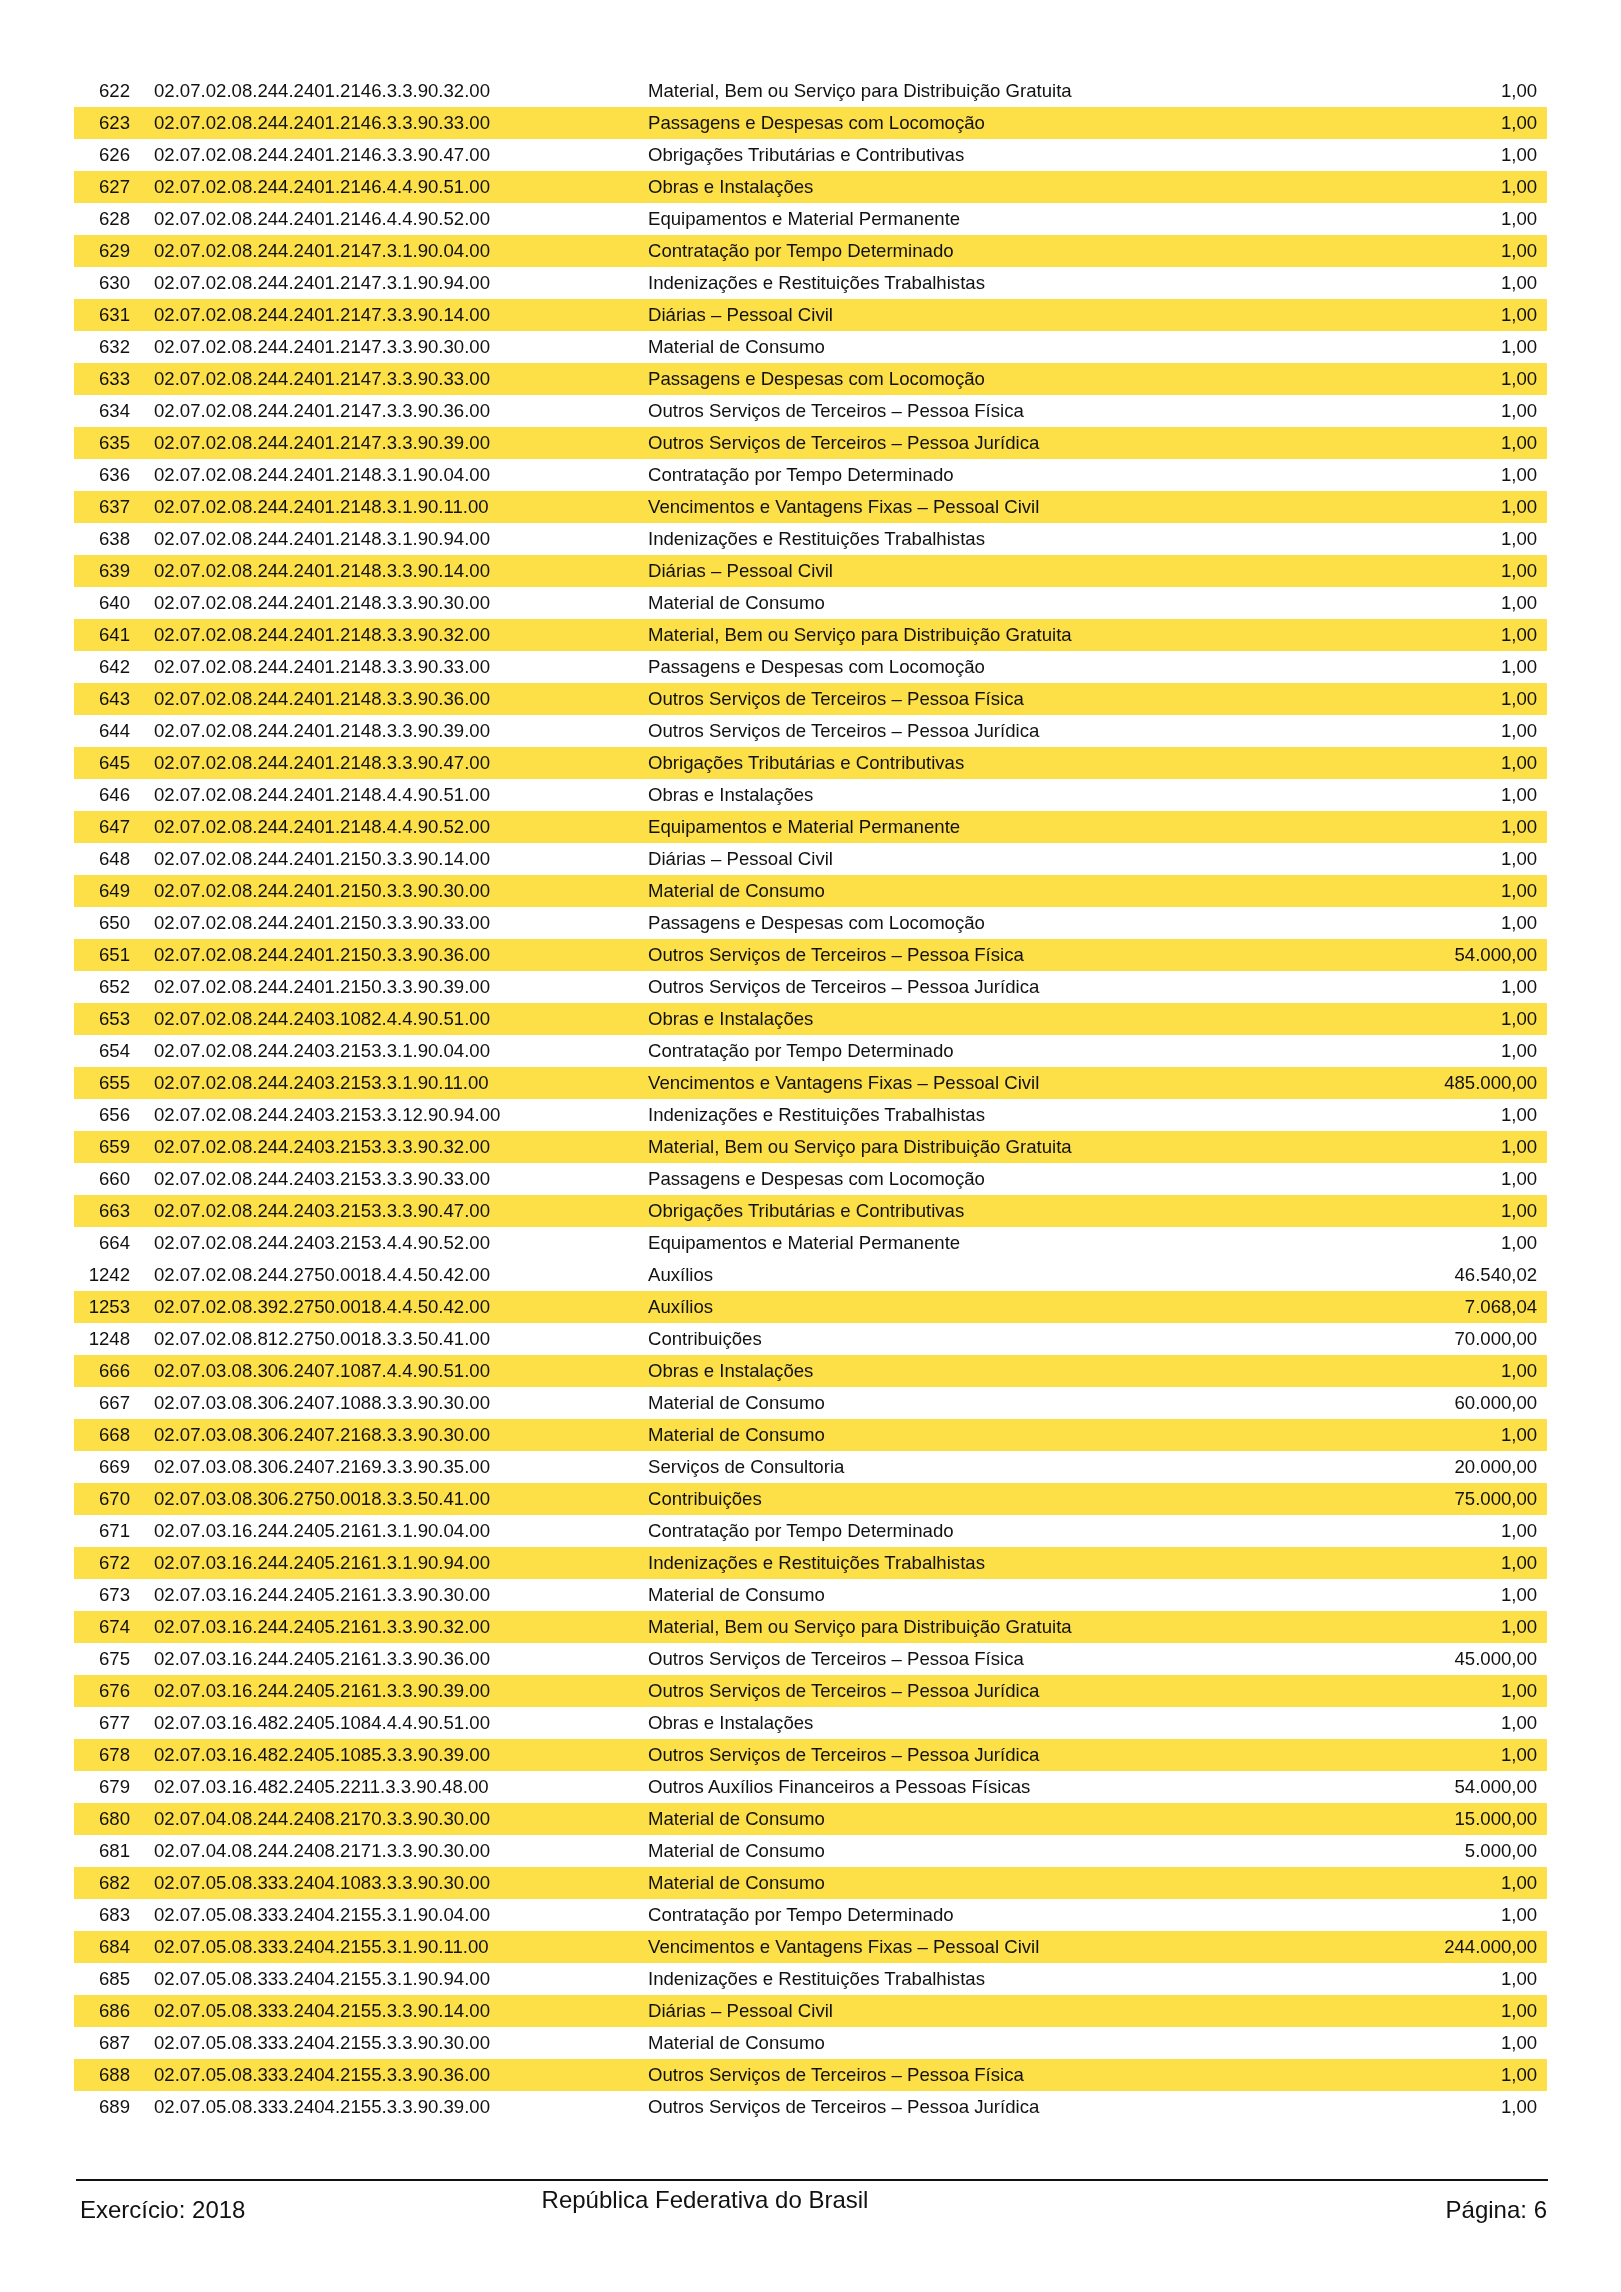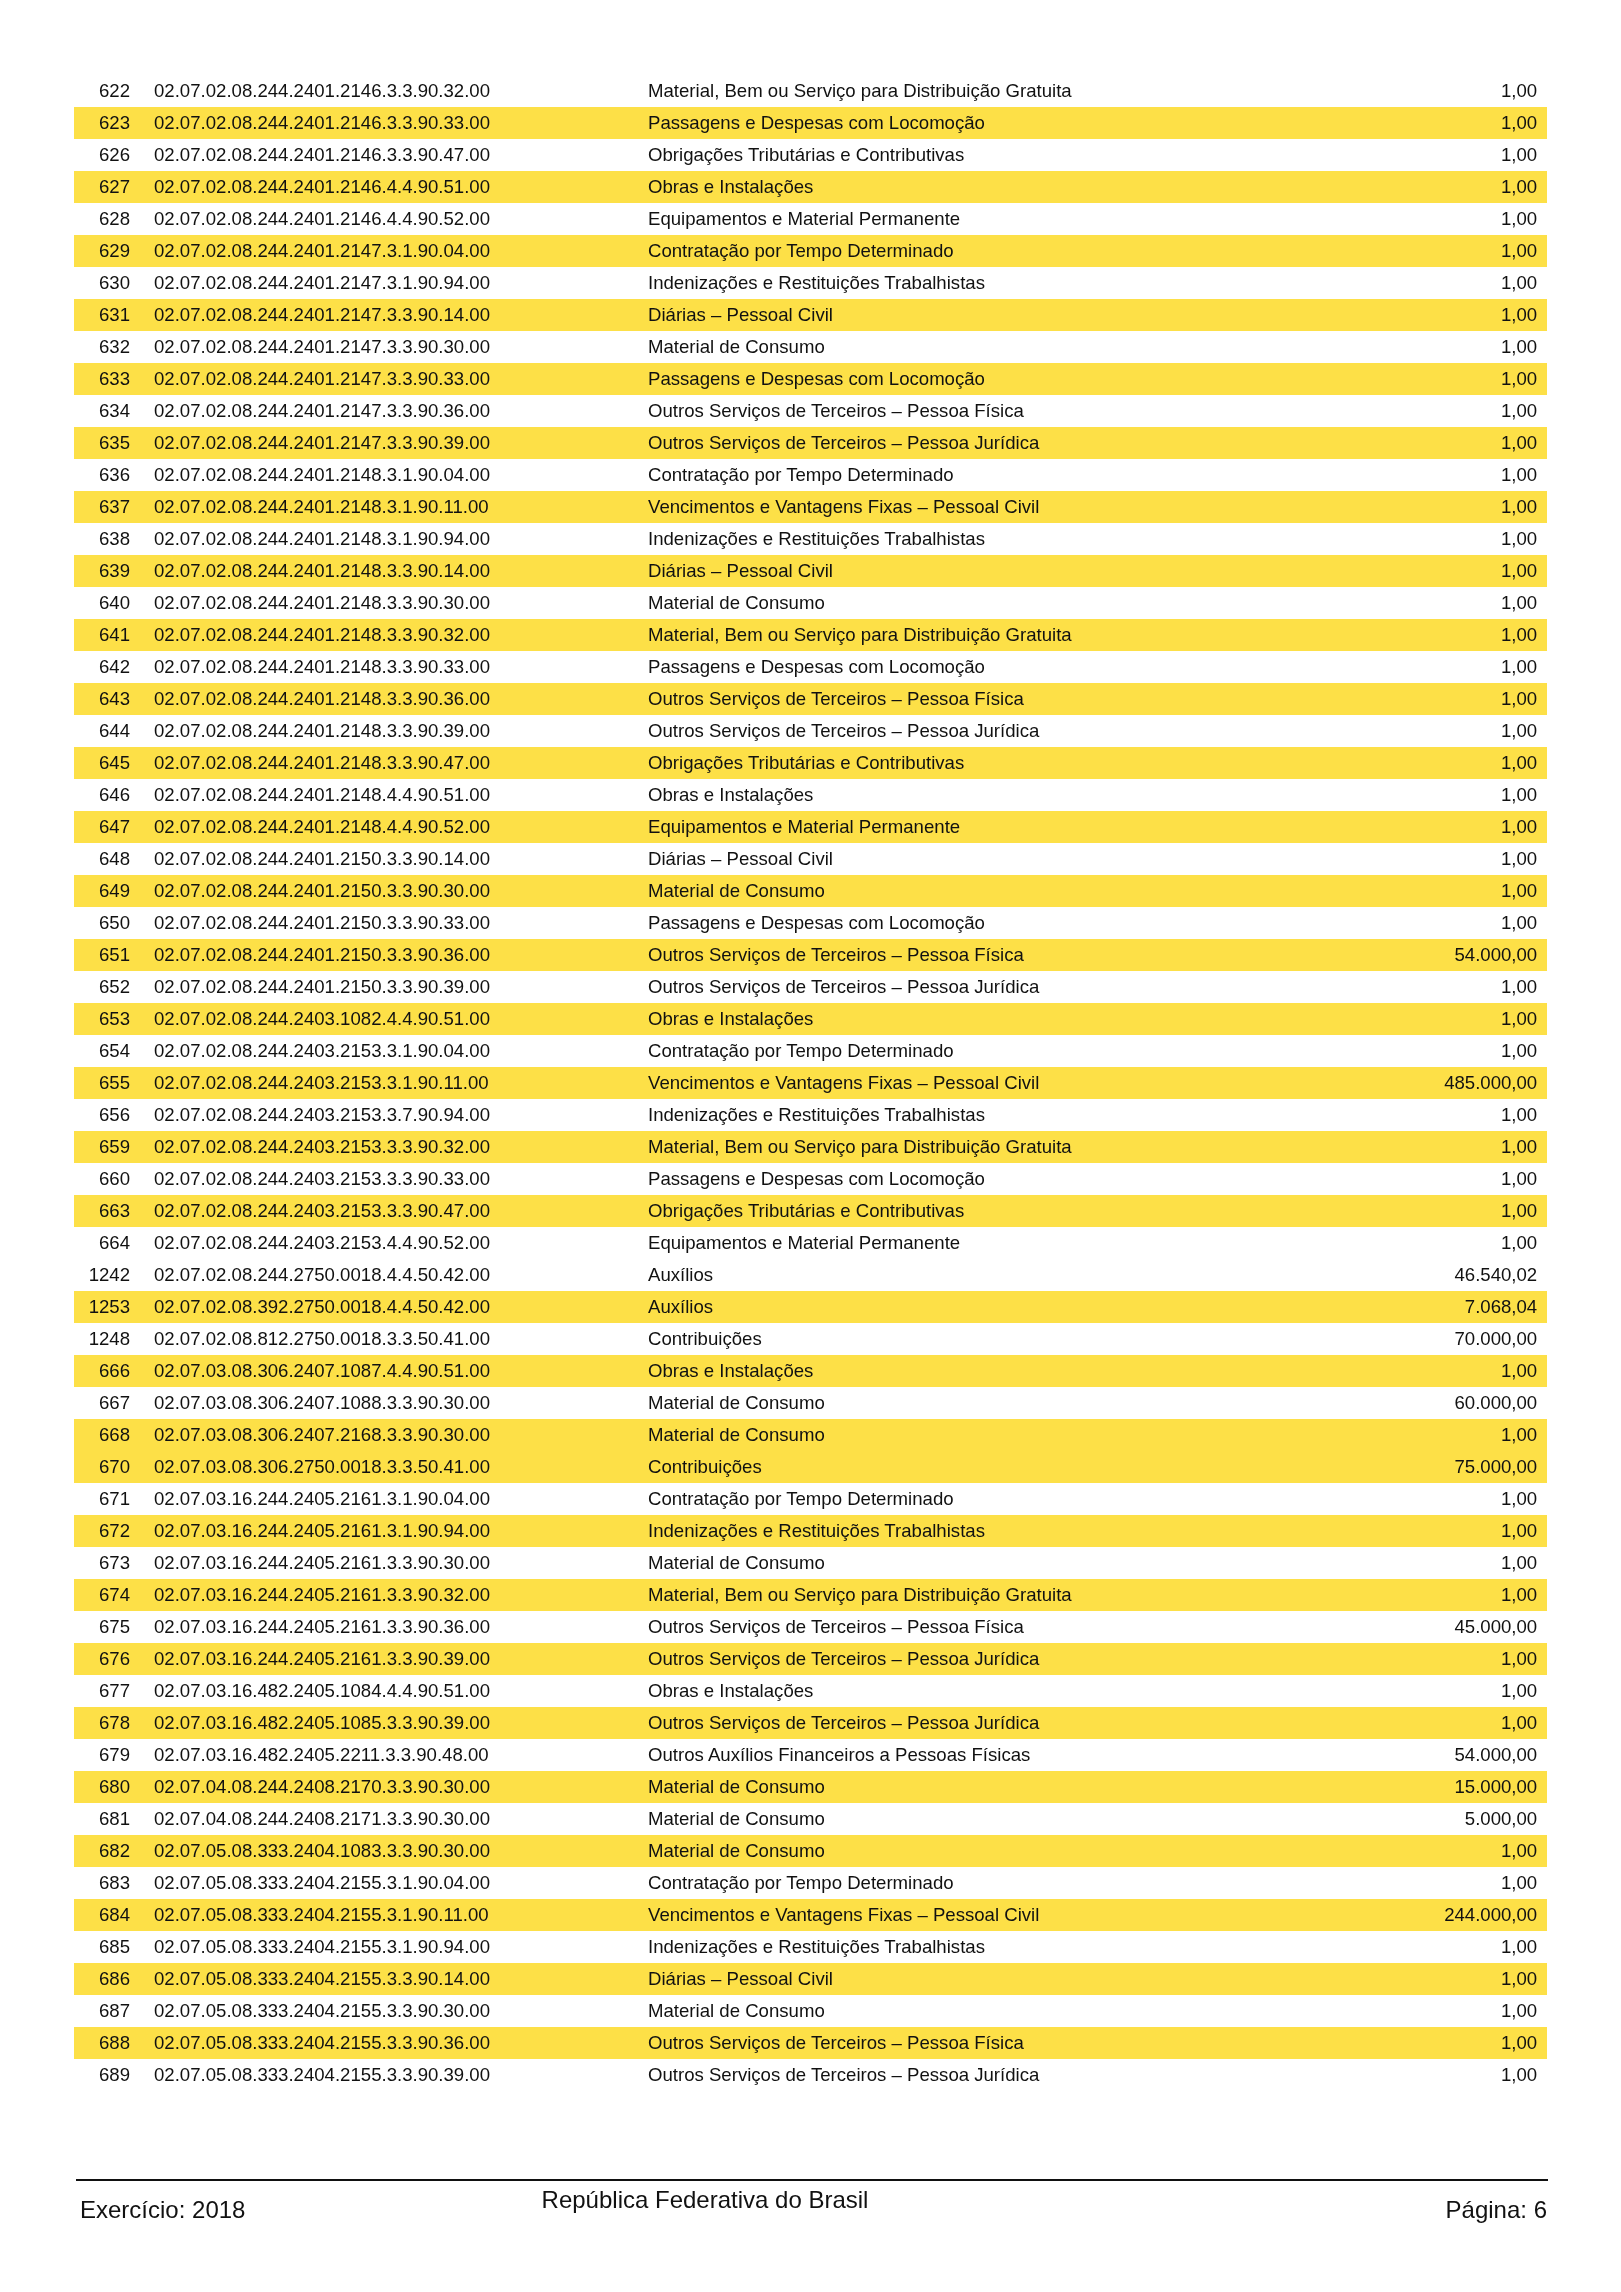--- a/index.html
+++ b/index.html
@@ -209,21 +209,21 @@
       <span class="val">1,00</span>
     </div>
     <div class="row shaded">
       <span class="num">655</span>
       <span class="code">02.07.02.08.244.2403.2153.3.1.90.11.00</span>
       <span class="desc">Vencimentos e Vantagens Fixas – Pessoal Civil</span>
       <span class="val">485.000,00</span>
     </div>
     <div class="row">
       <span class="num">656</span>
-      <span class="code">02.07.02.08.244.2403.2153.3.7.90.94.00</span>
+      <span class="code">02.07.02.08.244.2403.2153.3.12.90.94.00</span>
       <span class="desc">Indenizações e Restituições Trabalhistas</span>
       <span class="val">1,00</span>
     </div>
     <div class="row shaded">
       <span class="num">659</span>
       <span class="code">02.07.02.08.244.2403.2153.3.3.90.32.00</span>
       <span class="desc">Material, Bem ou Serviço para Distribuição Gratuita</span>
       <span class="val">1,00</span>
     </div>
     <div class="row">
@@ -272,20 +272,26 @@
       <span class="num">667</span>
       <span class="code">02.07.03.08.306.2407.1088.3.3.90.30.00</span>
       <span class="desc">Material de Consumo</span>
       <span class="val">60.000,00</span>
     </div>
     <div class="row shaded">
       <span class="num">668</span>
       <span class="code">02.07.03.08.306.2407.2168.3.3.90.30.00</span>
       <span class="desc">Material de Consumo</span>
       <span class="val">1,00</span>
+    </div>
+    <div class="row">
+      <span class="num">669</span>
+      <span class="code">02.07.03.08.306.2407.2169.3.3.90.35.00</span>
+      <span class="desc">Serviços de Consultoria</span>
+      <span class="val">20.000,00</span>
     </div>
     <div class="row shaded">
       <span class="num">670</span>
       <span class="code">02.07.03.08.306.2750.0018.3.3.50.41.00</span>
       <span class="desc">Contribuições</span>
       <span class="val">75.000,00</span>
     </div>
     <div class="row">
       <span class="num">671</span>
       <span class="code">02.07.03.16.244.2405.2161.3.1.90.04.00</span>

